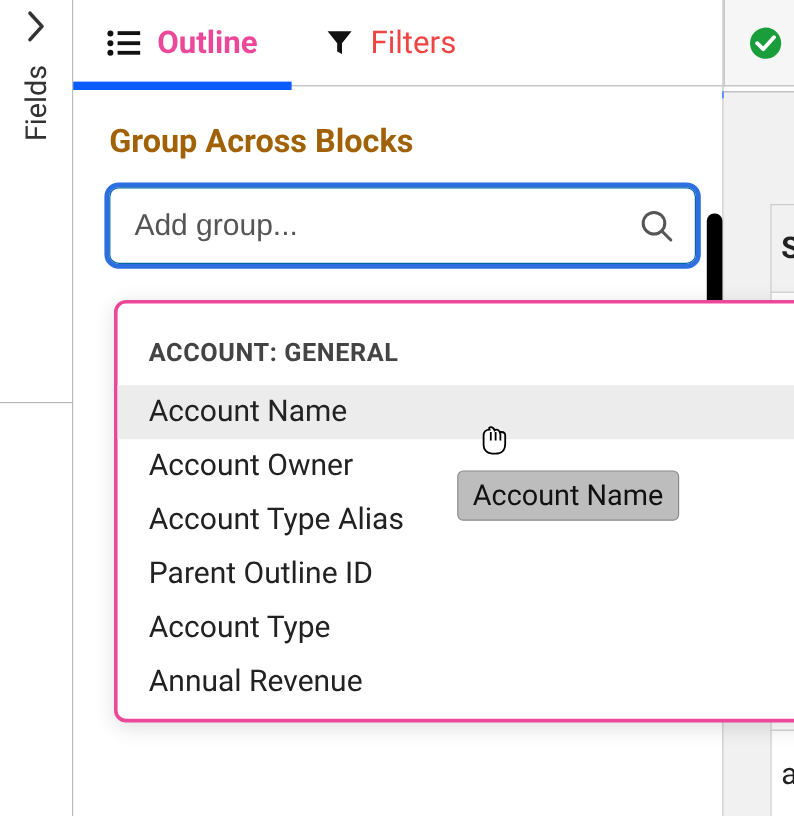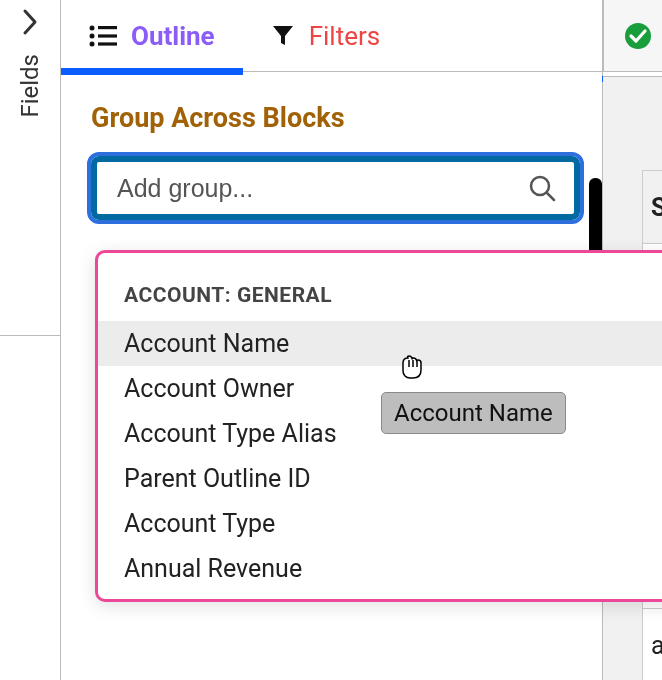--- a/index.html
+++ b/index.html
@@ -55,21 +55,21 @@
       align-items: center;
       padding: 0 28px;
       font-size: 26px;
       color: #ef4444;
       cursor: pointer;
       height: 100%;
       position: relative;
     }
     .tab.active {
       font-weight: 700;
-      color: #8b5cf6;
+      color: #ec4899;
     }
     .tab.active::after {
       content: "";
       position: absolute;
       left: 0;
       bottom: -4px;
       width: 100%;
       height: 7px;
       background: #0b5cff;
     }
@@ -97,21 +97,21 @@
     }
     .panel-title {
       font-size: 27px;
       font-weight: 700;
       color: #a16207;
       margin-bottom: 22px;
     }
     .search-box {
       display: flex;
       align-items: center;
-      border: 6px solid #0369a1;
+      border: 1px solid #0369a1;
       border-radius: 8px;
       outline: 4px solid #2e6fe0;
       padding: 10px 18px;
       height: 64px;
       background: #fff;
     }
     .search-box input {
       flex: 1;
       border: none;
       outline: none;

